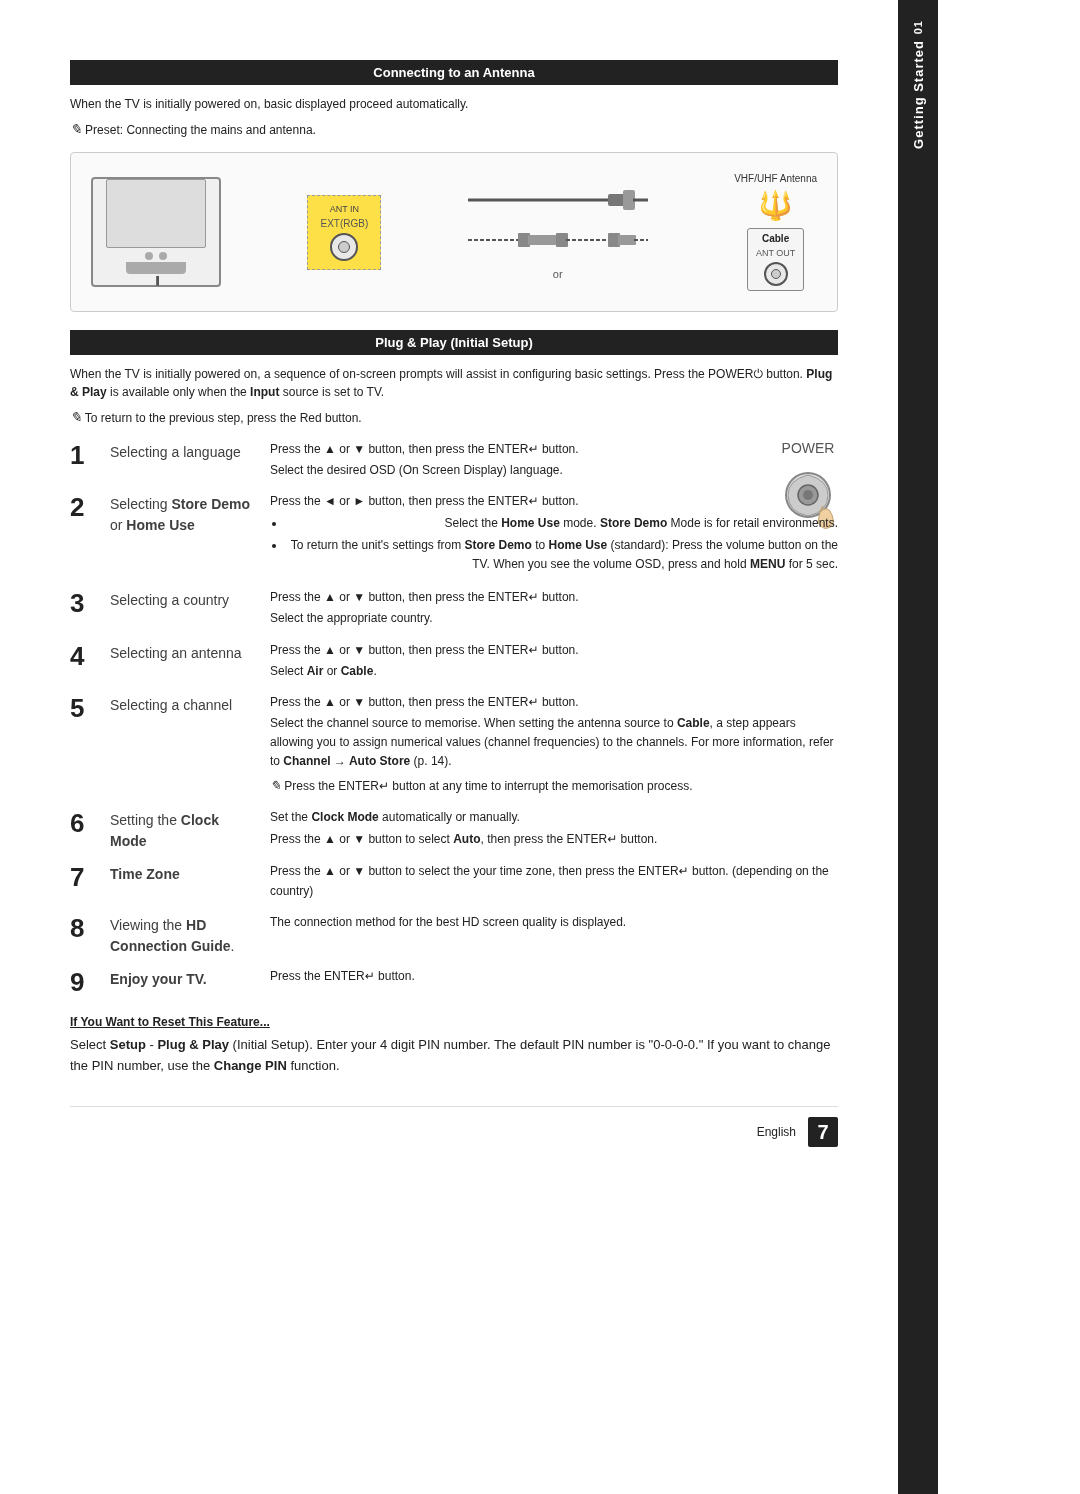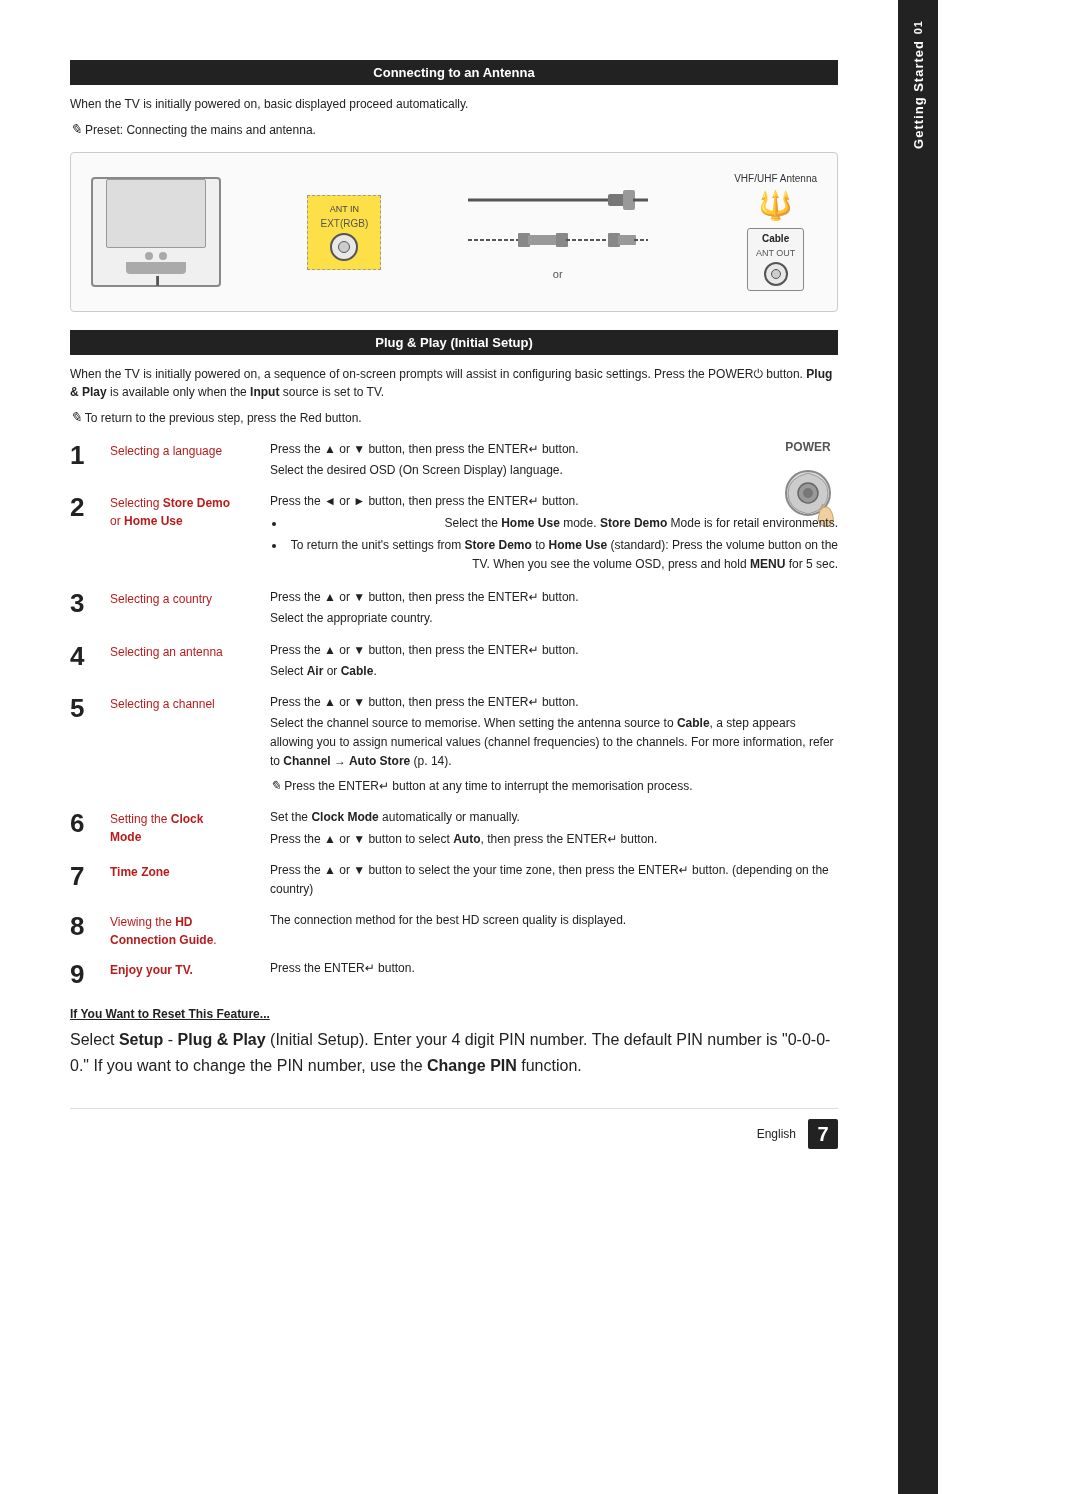--- a/index.html
+++ b/index.html
@@ -187,22 +187,22 @@
     .step-number {
       font-size: 26px;
       font-weight: bold;
       min-width: 40px;
       color: #222;
       line-height: 1;
       margin-top: 2px;
     }
     .step-label {
       min-width: 160px;
-      font-size: 12px;
-      color: #b91c1c;
+      font-size: 14px;
+      color: #404040;
       padding-right: 4px;
       padding-top: 2px;
       line-height: 1.5;
     }
     .step-desc {
       flex: 1;
       font-size: 12px;
       color: #222;
       line-height: 1.6;
     }
@@ -221,21 +221,21 @@
     .reset-section {
       margin-top: 20px;
     }
     .reset-title {
       font-weight: bold;
       font-size: 12px;
       text-decoration: underline;
       margin-bottom: 6px;
     }
     .reset-text {
-      font-size: 16px;
+      font-size: 13px;
       line-height: 1.6;
     }
     .footer-row {
       display: flex;
       justify-content: flex-end;
       align-items: center;
       margin-top: 30px;
       border-top: 1px solid #ddd;
       padding-top: 10px;
     }
@@ -337,21 +337,21 @@
       When the TV is initially powered on, a sequence of on-screen prompts will assist in configuring basic settings. Press the POWER⏻ button. <span class="bold">Plug &amp; Play</span> is available only when the <span class="bold">Input</span> source is set to TV.
     </p>
     <p class="note-text">
       <span style="font-family: serif; font-style: italic; font-size:14px;">✎</span>
       <span>To return to the previous step, press the Red button.</span>
     </p>
 
     <div class="steps-section" style="position:relative;">
 
       <div style="position:absolute;right:0;top:0;display:flex;flex-direction:column;align-items:center;">
-        <span style="font-size:12px;color:#555;margin-bottom:4px;font-weight:bold;">POWER</span>
+        <span style="font-size:14px;color:#555;margin-bottom:4px;">POWER</span>
         <svg width="60" height="80">
           <circle cx="30" cy="35" r="22" fill="#ddd" stroke="#888" stroke-width="2"></circle>
           <path d="M30 15 Q50 20 50 35 Q50 52 30 56 Q10 52 10 35 Q10 20 30 15Z" fill="#ccc" stroke="#999" stroke-width="1"></path>
           <circle cx="30" cy="35" r="10" fill="#999" stroke="#666" stroke-width="1.5"></circle>
           <circle cx="30" cy="35" r="5" fill="#777"></circle>
 
           <path d="M42 52 Q50 44 54 55 Q58 66 50 68 Q44 70 40 62Z" fill="#f0d0a0" stroke="#c0a070" stroke-width="1"></path>
           <line x1="42" y1="52" x2="45" y2="46" stroke="#c0a070" stroke-width="1.5"></line>
         </svg>
       </div>

